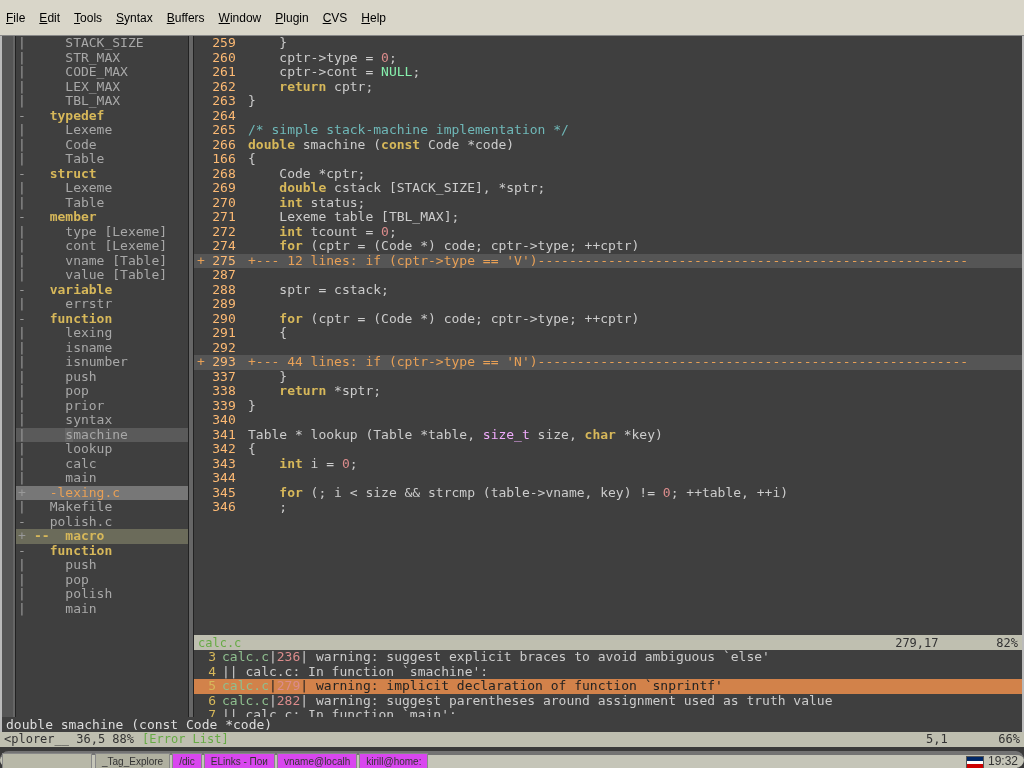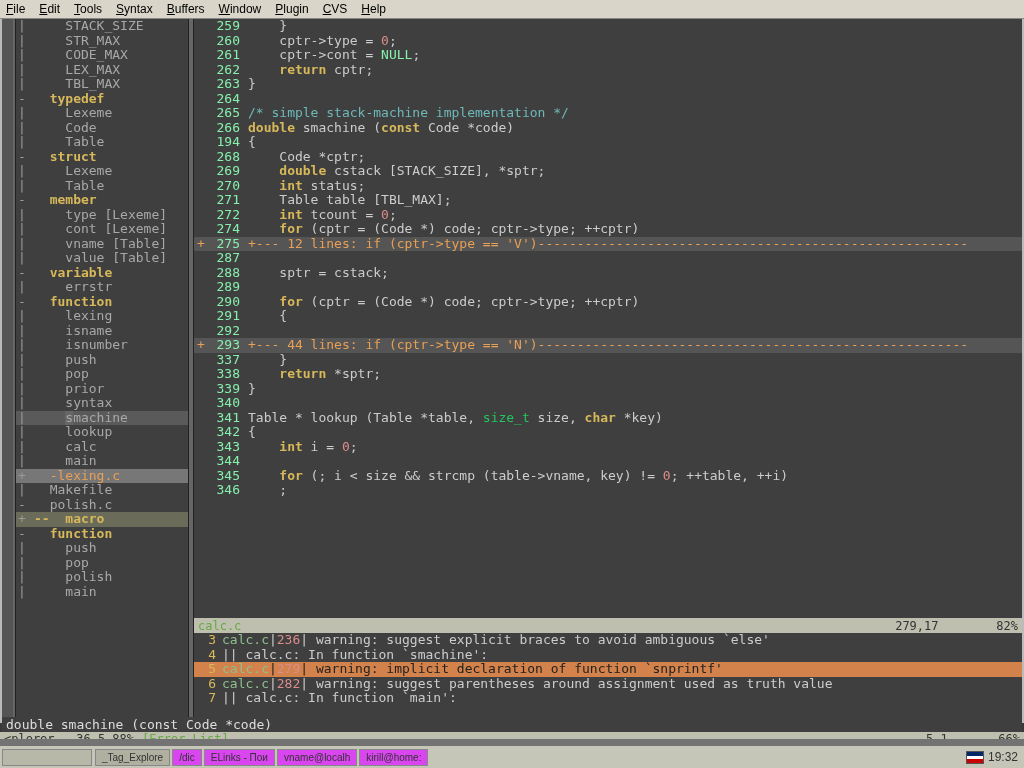--- a/index.html
+++ b/index.html
@@ -1,17 +1,17 @@
 <!DOCTYPE html>
 <html><head>
 <meta charset="utf-8">
 <style>
 * { margin:0; padding:0; box-sizing:border-box; }
 body { font-family:"DejaVu Sans Mono","Courier New",monospace; font-size:13px; background:#3a3a3a; color:#ccc; width:1024px; height:768px; overflow:hidden; }
-.menubar { background:#d9d6c9; color:#000; height:19px; display:flex; align-items:center; padding:0 6px; font-family:Arial,sans-serif; font-size:12px; border-bottom:1px solid #888; }
+.menubar { background:#d9d6c9; color:#000; height:36px; display:flex; align-items:center; padding:0 6px; font-family:Arial,sans-serif; font-size:12px; border-bottom:1px solid #888; }
 .menubar span { margin-right:14px; cursor:pointer; }
 .menubar span u { text-decoration:underline; }
 .main { display:flex; height:704px; background:#3a3a3a; border:2px solid #bbb; border-top:none; }
 .lgutter { width:14px; background:#555; border-right:1px solid #222; display:flex; flex-direction:column; }
 .lgutter .bar { flex:1; background:#555; border-right:2px solid #666; }
 .sidebar { width:172px; background:#3f3f3f; overflow:hidden; }
 .srow { display:flex; height:14.5px; line-height:14.5px; white-space:pre; }
 .sfold { width:18px; color:#999; text-align:left; padding-left:2px; }
 .stxt { flex:1; overflow:hidden; }
 .c-gray { color:#a8a8a8; }
@@ -20,43 +20,43 @@
 .srow.hl { background:#777; }
 .srow.sel { background:#5a5a5a; }
 .srow.selm { background:#6b6b5a; }
 .splitter { width:6px; background:#555; border-left:1px solid #222; border-right:1px solid #222; display:flex; flex-direction:column; }
 .splitter .s1 { flex:1; background:#666; }
 .editor { flex:1; display:flex; flex-direction:column; overflow:hidden; }
 .codearea { flex:1; overflow:hidden; background:#3f3f3f; }
 .crow { display:flex; height:14.5px; line-height:14.5px; white-space:pre; }
 .fold { width:14px; text-align:center; color:#aaa; background:#3f3f3f; }
 .fold.plus { color:#e8a056; background:#555; }
-.lnum { width:40px; text-align:right; color:#86efac; padding-right:8px; }
+.lnum { width:40px; text-align:center; color:#fdba74; padding-right:8px; }
 .ctxt { flex:1; overflow:hidden; }
 .crow.foldline { background:#555; }
 .crow.foldline .ctxt { color:#e8a056; }
 .kw { color:#d7b85a; font-weight:bold; }
-.ty { color:#22c55e; }
+.ty { color:#f0abfc; }
 .nm { color:#dc8c8c; }
 .cm { color:#6fb8b8; }
 .nl { color:#86efac; }
 .statusbar { height:15px; background:#bfbfb0; color:#333; display:flex; align-items:center; padding:0 4px; font-size:12px; }
 .statusbar .fname { color:#6a4; }
 .statusbar .r { margin-left:auto; }
 .errlist { height:88px; background:#3f3f3f; overflow:hidden; }
 .erow { display:flex; height:14.5px; line-height:14.5px; white-space:pre; }
 .erow .en { width:28px; text-align:right; color:#d7b85a; padding-right:6px; }
 .erow .et { flex:1; }
 .erow.sel { background:#d2824a; color:#222; }
 .ef { color:#8fbf8f; }
 .bottom { position:absolute; bottom:21px; left:0; right:0; display:flex; height:15px; background:#bfbfb0; color:#333; font-size:12px; padding:0 4px; }
 .bottom .seg { margin-right:8px; }
 .bottom .r { margin-left:auto; }
 .cmdline { position:absolute; bottom:36px; left:2px; right:2px; height:15px; background:#3f3f3f; color:#ddd; padding:0 4px; font-size:13px; }
-.taskbar { position:absolute; bottom:0; left:0; right:0; height:29px; background:#c5c5b8; border-top:7px solid #737373; display:flex; align-items:center; font-family:Arial,sans-serif; font-size:10px; }
+.taskbar { position:absolute; bottom:0; left:0; right:0; height:17px; background:#c5c5b8; border-top:4px solid #737373; display:flex; align-items:center; font-family:Arial,sans-serif; font-size:10px;border-radius:10px; }
 .taskbar .start { width:90px; height:17px; background:#b8b8a8; border:1px solid #888; margin:0 2px; }
 .taskbar .tbtn { height:17px; padding:0 6px; background:#d946ef; border:1px solid #888; margin:0 1px; display:flex; align-items:center; color:#333; }
 .taskbar .tbtn.act { background:#b0b0a0; }
 .taskbar .clock { margin-left:auto; padding:0 6px; color:#333; font-size:12px; }
 .flag { width:18px; height:13px; background:linear-gradient(to bottom,#002868 33%,#fff 33%,#fff 66%,#c00 66%); border:1px solid #555; margin-right:4px; }
 .hl-s { background:#666; }
 </style>
 </head>
 <body>
 
@@ -124,25 +124,25 @@
   <div class="editor">
     <div class="codearea" id="codearea">
         <div class="crow"><span class="fold"></span><span class="lnum">259</span><span class="ctxt">    }</span></div>
         <div class="crow"><span class="fold"></span><span class="lnum">260</span><span class="ctxt">    cptr-&gt;type = <span class="nm">0</span>;</span></div>
         <div class="crow"><span class="fold"></span><span class="lnum">261</span><span class="ctxt">    cptr-&gt;cont = <span class="nl">NULL</span>;</span></div>
         <div class="crow"><span class="fold"></span><span class="lnum">262</span><span class="ctxt">    <span class="kw">return</span> cptr;</span></div>
         <div class="crow"><span class="fold"></span><span class="lnum">263</span><span class="ctxt">}</span></div>
         <div class="crow"><span class="fold"></span><span class="lnum">264</span><span class="ctxt"></span></div>
         <div class="crow"><span class="fold"></span><span class="lnum">265</span><span class="ctxt"><span class="cm">/* simple stack-machine implementation */</span></span></div>
         <div class="crow"><span class="fold"></span><span class="lnum">266</span><span class="ctxt"><span class="kw">double</span> smachine (<span class="kw">const</span> Code *code)</span></div>
-        <div class="crow"><span class="fold"></span><span class="lnum">194</span><span class="ctxt">{</span></div>
+        <div class="crow"><span class="fold"></span><span class="lnum">166</span><span class="ctxt">{</span></div>
         <div class="crow"><span class="fold"></span><span class="lnum">268</span><span class="ctxt">    Code *cptr;</span></div>
         <div class="crow"><span class="fold"></span><span class="lnum">269</span><span class="ctxt">    <span class="kw">double</span> cstack [STACK_SIZE], *sptr;</span></div>
         <div class="crow"><span class="fold"></span><span class="lnum">270</span><span class="ctxt">    <span class="kw">int</span> status;</span></div>
-        <div class="crow"><span class="fold"></span><span class="lnum">271</span><span class="ctxt">    Table table [TBL_MAX];</span></div>
+        <div class="crow"><span class="fold"></span><span class="lnum">271</span><span class="ctxt">    Lexeme table [TBL_MAX];</span></div>
         <div class="crow"><span class="fold"></span><span class="lnum">272</span><span class="ctxt">    <span class="kw">int</span> tcount = <span class="nm">0</span>;</span></div>
         <div class="crow"><span class="fold"></span><span class="lnum">274</span><span class="ctxt">    <span class="kw">for</span> (cptr = (Code *) code; cptr-&gt;type; ++cptr)</span></div>
         <div class="crow foldline"><span class="fold plus">+</span><span class="lnum">275</span><span class="ctxt">+--- 12 lines: if (cptr-&gt;type == 'V')-------------------------------------------------------</span></div>
         <div class="crow"><span class="fold"></span><span class="lnum">287</span><span class="ctxt"></span></div>
         <div class="crow"><span class="fold"></span><span class="lnum">288</span><span class="ctxt">    sptr = cstack;</span></div>
         <div class="crow"><span class="fold"></span><span class="lnum">289</span><span class="ctxt"></span></div>
         <div class="crow"><span class="fold"></span><span class="lnum">290</span><span class="ctxt">    <span class="kw">for</span> (cptr = (Code *) code; cptr-&gt;type; ++cptr)</span></div>
         <div class="crow"><span class="fold"></span><span class="lnum">291</span><span class="ctxt">    {</span></div>
         <div class="crow"><span class="fold"></span><span class="lnum">292</span><span class="ctxt"></span></div>
         <div class="crow foldline"><span class="fold plus">+</span><span class="lnum">293</span><span class="ctxt">+--- 44 lines: if (cptr-&gt;type == 'N')-------------------------------------------------------</span></div>

